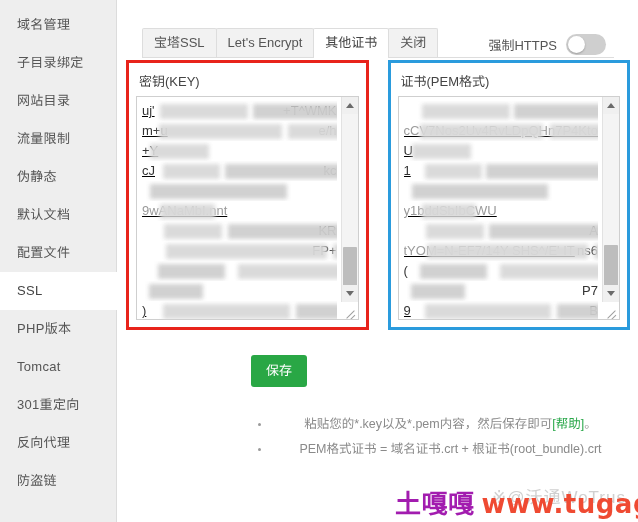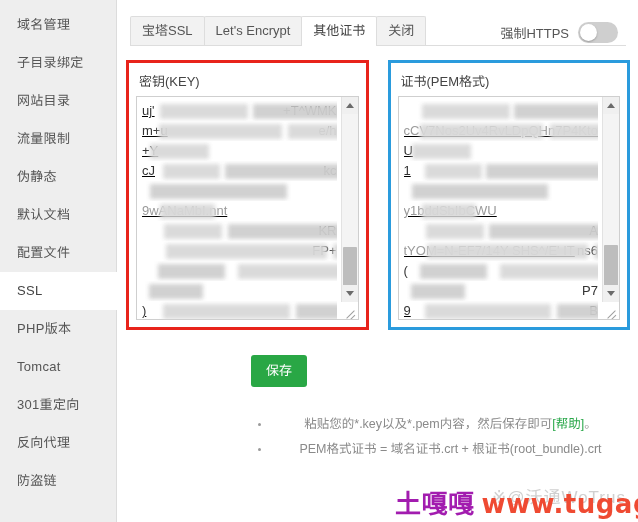--- a/index.html
+++ b/index.html
@@ -45,21 +45,21 @@
     border-right: 1px solid #ffffff;
     margin-right: -1px;
   }
 
   
   .main {
     flex: 1 1 auto;
     position: relative;
     height: 522px;
     background: #ffffff;
-    padding: 4px;
+    padding: 16px;
   }
 
   
   .tabrow {
     position: relative;
     height: 48px;
     padding: 12px 0 0 9px;
     display: flex;
     align-items: flex-start;
   }

